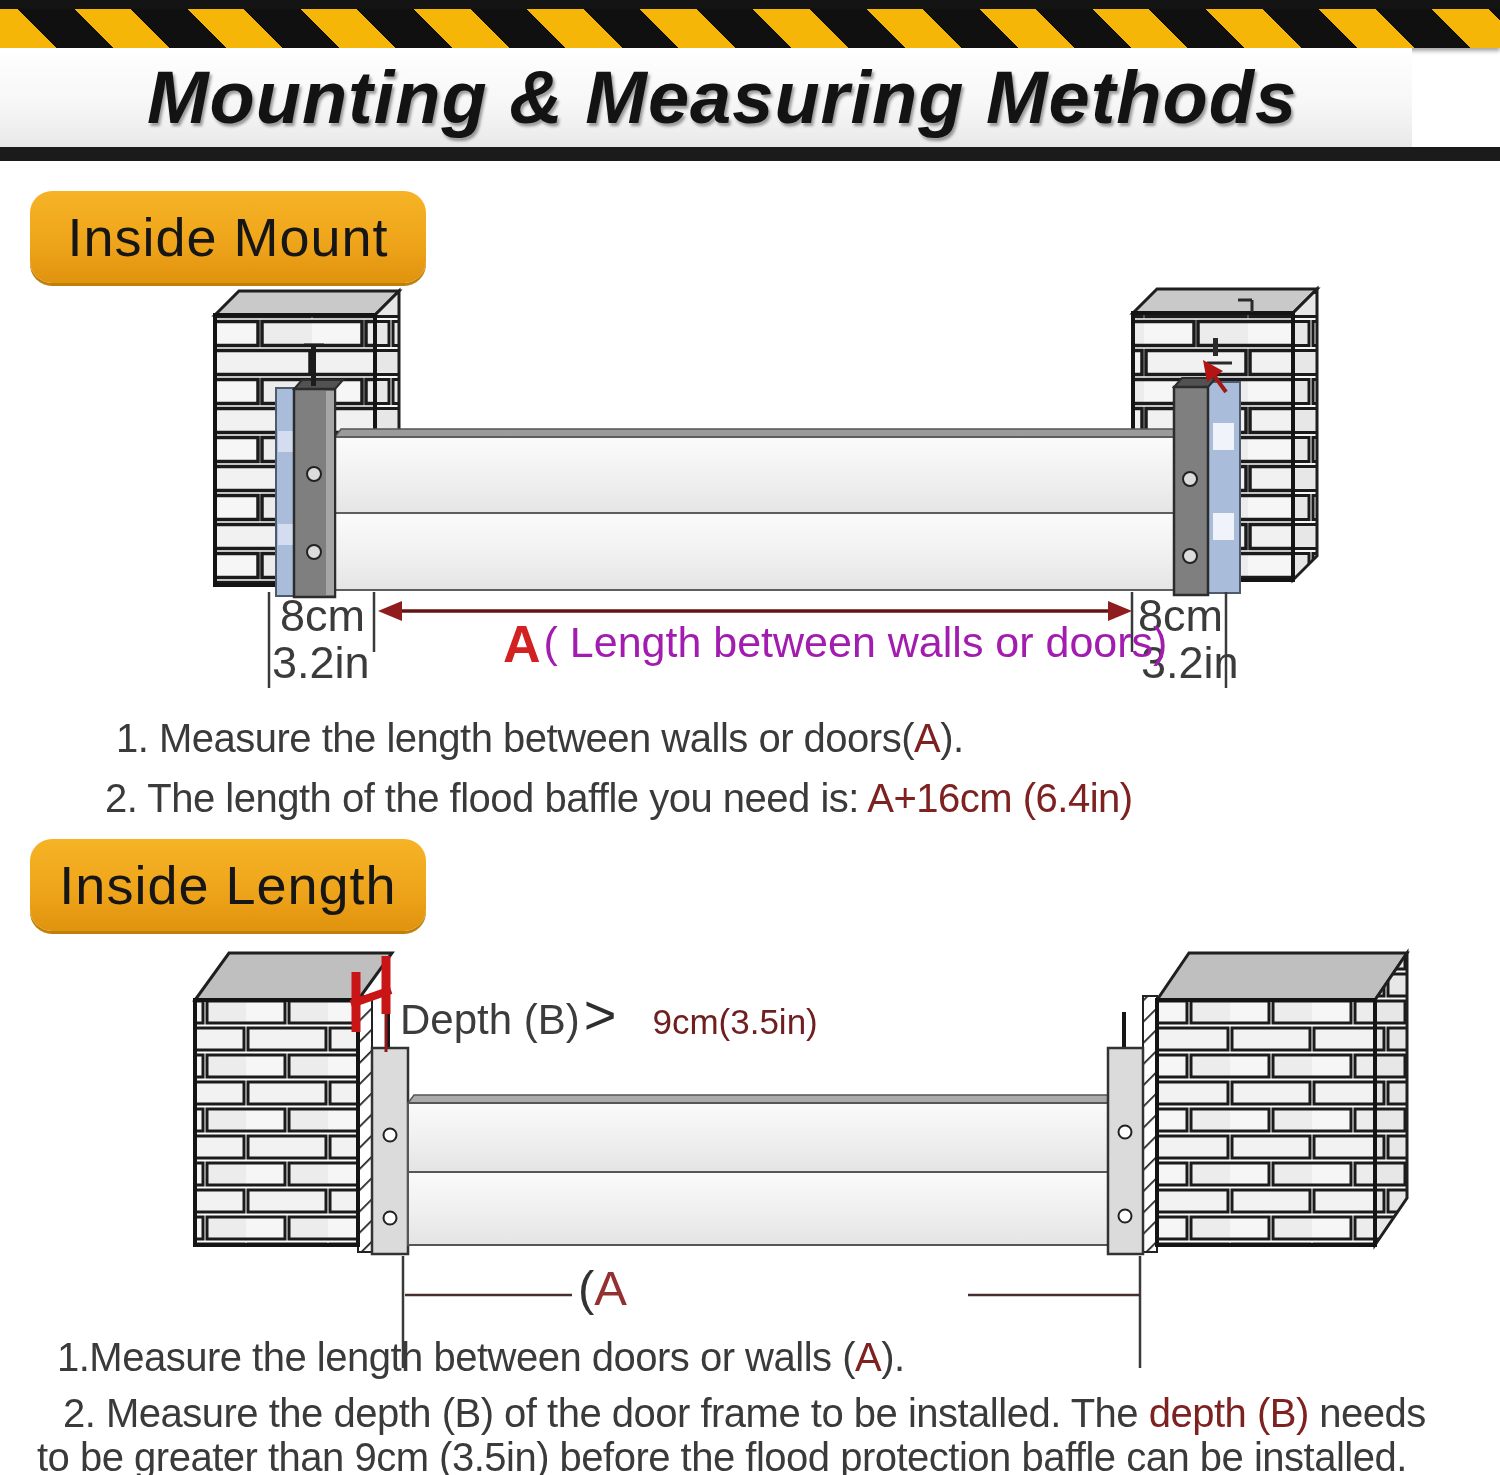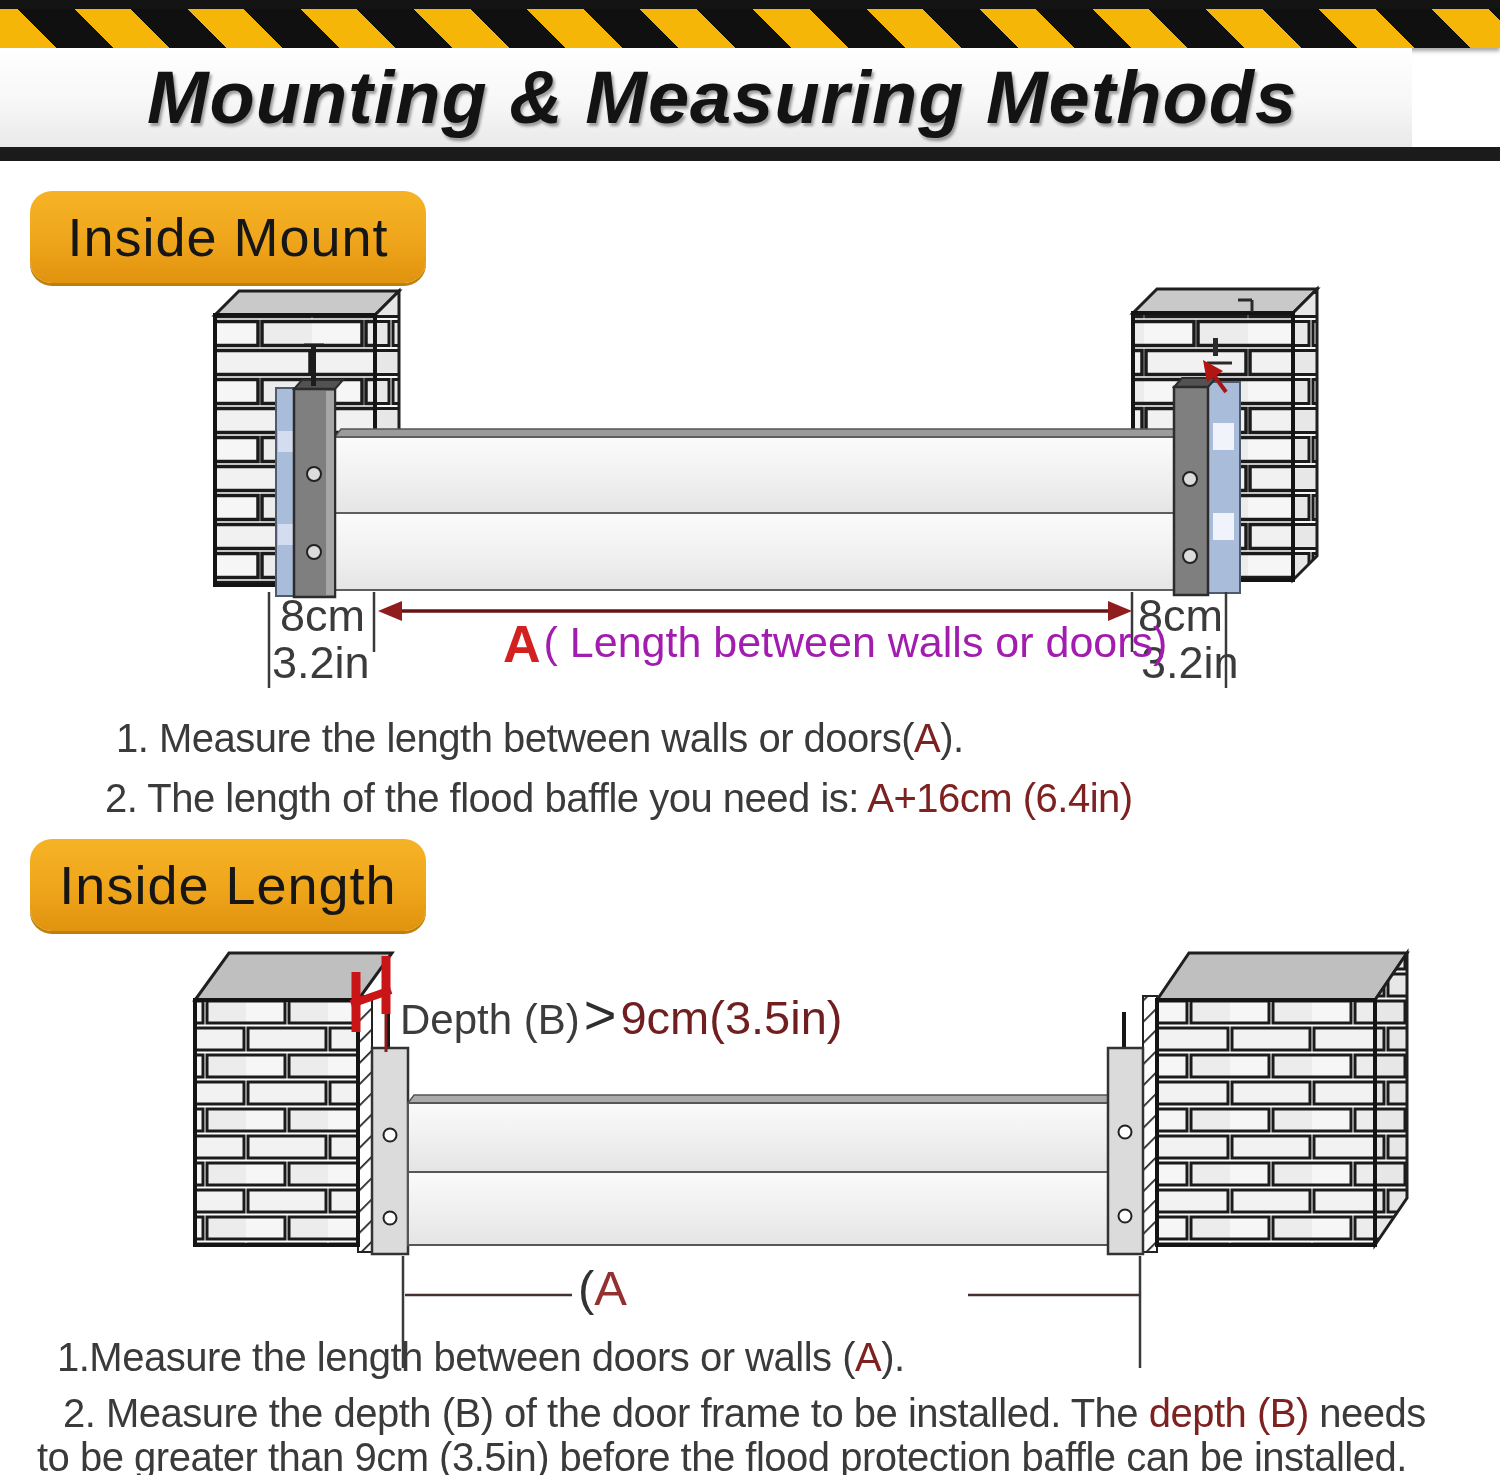--- a/index.html
+++ b/index.html
@@ -37,21 +37,21 @@
   
   .diagram{position:absolute;}
   
   .dimtxt{position:absolute;font-size:45px;color:#3b3b3b;line-height:1;}
   #d1-span-label{position:absolute;left:503px;top:618px;display:flex;align-items:flex-start;}
   #d1-span-letter{font-size:52px;font-weight:bold;color:#d32020;line-height:1;margin-right:3px;}
   #d1-span-text{font-size:43px;color:#a21caf;line-height:1.15;}
   #d2-depth-label{position:absolute;left:400px;top:982px;display:flex;align-items:baseline;}
   #d2-depth-name{font-size:42px;color:#3c3c3c;}
   #d2-depth-gt{font-size:56px;color:#2e2e2e;margin:0 4px;}
-  #d2-depth-value{font-size:47px;color:#6f1f1f;}
+  #d2-depth-value{font-size:35px;color:#6f1f1f;margin-left:32px;}
   #d2-length-label{position:absolute;left:578px;top:1260px;display:flex;align-items:baseline;}
   #d2-length-label .dark{font-size:49px;color:#333333;}
   #d2-length-label .em{font-size:49px;color:#943030;}
   
   .step{position:absolute;font-size:40px;color:#3a3a3a;letter-spacing:-0.5px;white-space:nowrap;line-height:1;}
   .step .em{color:#7d2121;}
   #o-step1{left:116px;top:718px;}
   #o-step2{left:105px;top:770px;margin-top:8px;}
   #i-step1{left:57px;top:1337px;}
   #i-step2{left:63px;top:1393px;}

